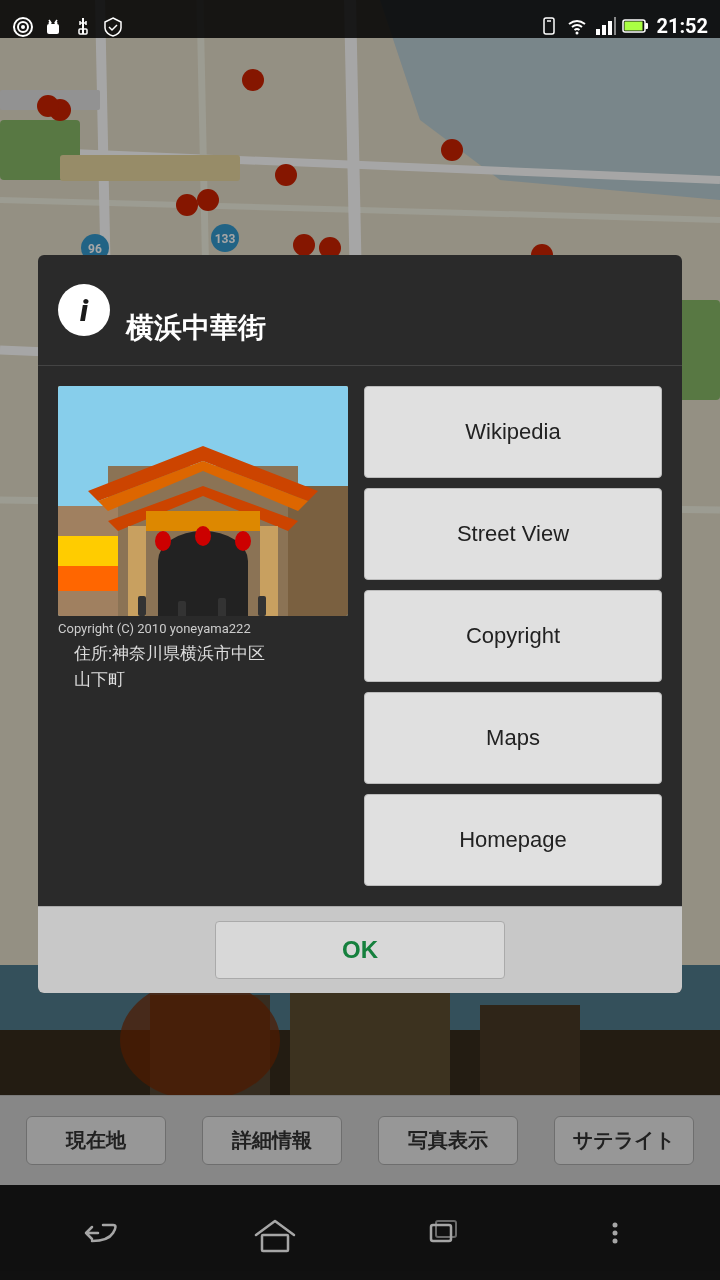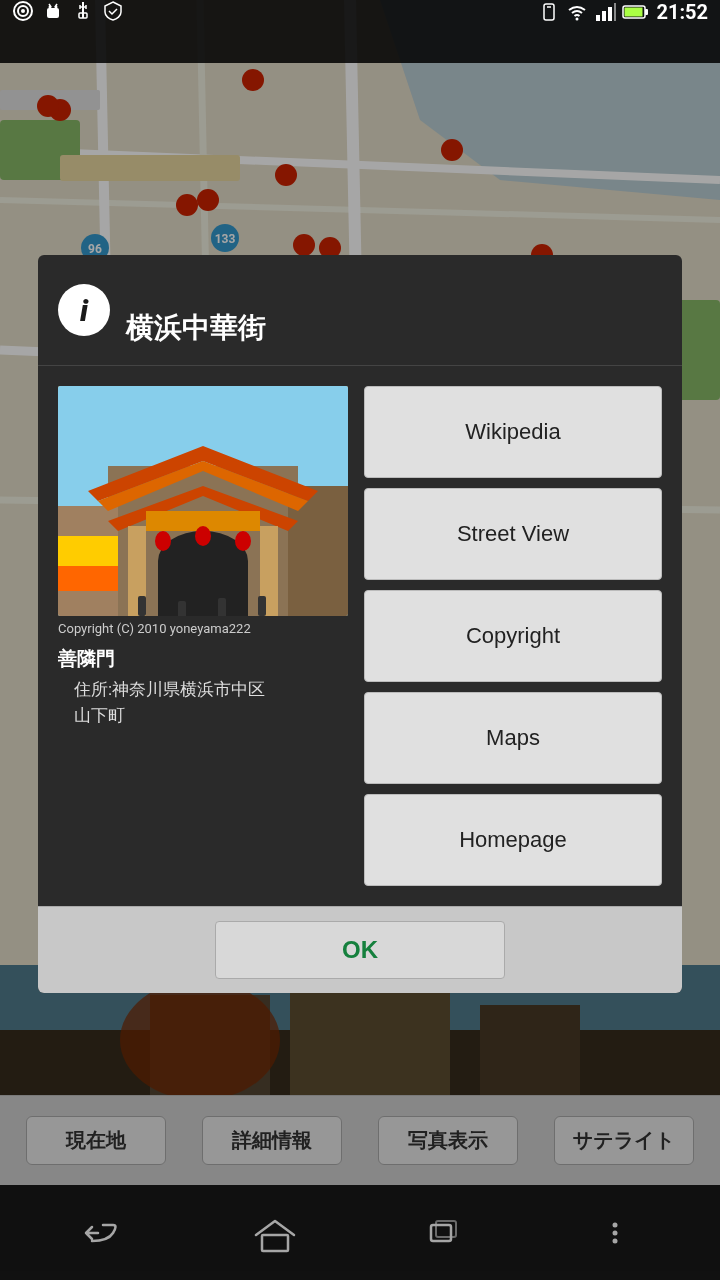--- a/index.html
+++ b/index.html
@@ -19,24 +19,24 @@
       width: 720px;
       height: 1280px;
       background: #e8dfc8;
       overflow: hidden;
     }
 
     
     .status-bar {
       position: absolute;
       top: 0; left: 0; right: 0;
-      height: 63px;
+      height: 38px;
       background: rgba(0,0,0,0.85);
       display: flex;
-      align-items: flex-start;
+      align-items: flex-end;
       justify-content: space-between;
       padding: 0 12px;
       z-index: 100;
     }
     .status-left {
       display: flex;
       align-items: center;
       gap: 8px;
     }
     .status-right {
@@ -436,21 +436,20 @@
             <rect x="0" y="150" width="60" height="30" fill="#ffcc00"></rect>
             <rect x="0" y="180" width="60" height="25" fill="#ff6600"></rect>
 
             <ellipse cx="105" cy="155" rx="8" ry="10" fill="#cc0000"></ellipse>
             <ellipse cx="145" cy="150" rx="8" ry="10" fill="#cc0000"></ellipse>
             <ellipse cx="185" cy="155" rx="8" ry="10" fill="#cc0000"></ellipse>
           </svg>
         </div>
       </div>
       <div class="image-copyright">Copyright (C) 2010 yoneyama222</div>
-      <div class="place-name">善隣門</div>
       <div class="place-address" style="white-space: pre-line;">住所:神奈川県横浜市中区
 山下町</div>
     </div>
 
     <div class="dialog-buttons">
       <button class="action-btn">Wikipedia</button>
       <button class="action-btn">Street View</button>
       <button class="action-btn">Copyright</button>
       <button class="action-btn">Maps</button>
       <button class="action-btn">Homepage</button>

